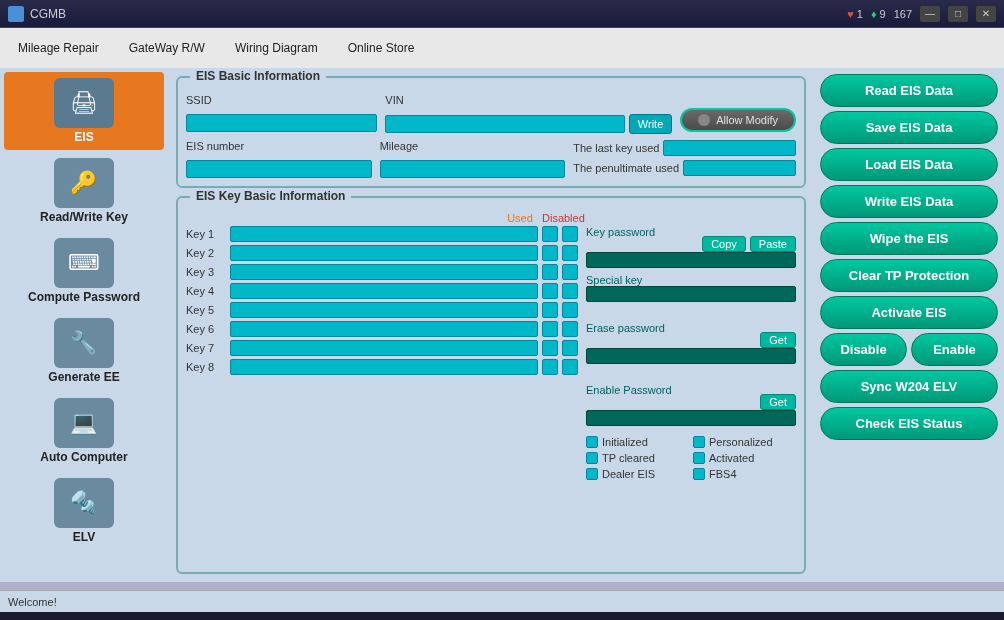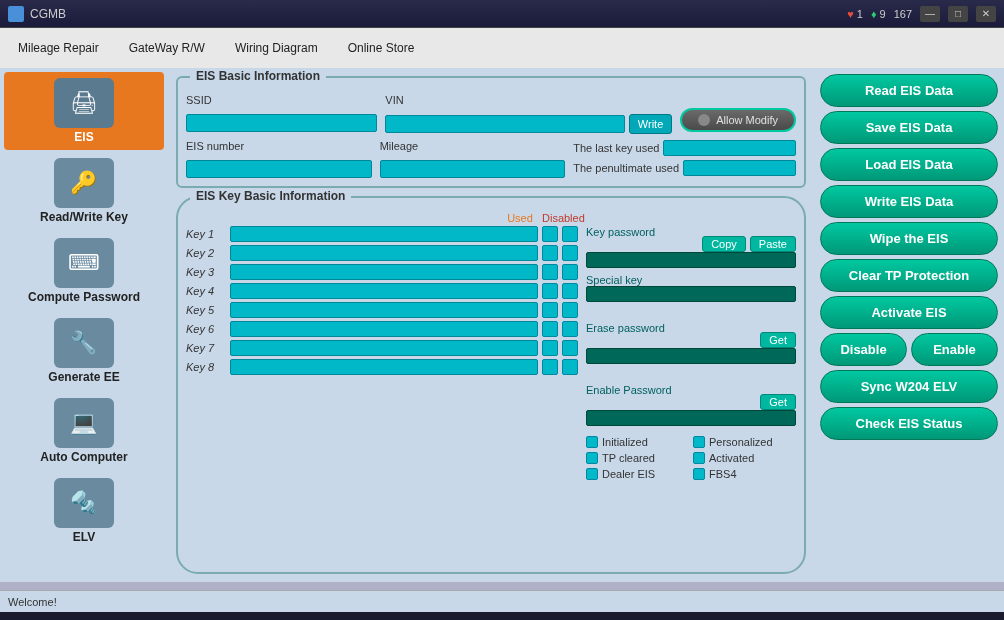--- a/index.html
+++ b/index.html
@@ -256,21 +256,20 @@
       gap: 8px;
     }
     .key-table {
       flex: 1;
     }
     .key-row {
       display: flex;
       align-items: center;
       gap: 4px;
       margin-bottom: 3px;
-      font-style: italic;
     }
     .key-label {
       width: 40px;
       color: #333;
       font-size: 11px;
     }
     .key-bar {
       flex: 1;
       height: 16px;
       background: #00b8c8;
@@ -471,21 +470,21 @@
             <div style="flex:1; height:16px; background:#00b8c8; border:1px solid #008898; border-radius:2px;"></div>
           </div>
           <div style="display:flex; align-items:center; gap:4px;">
             <span class="field-label" style="white-space:nowrap;">The penultimate used</span>
             <div style="flex:1; height:16px; background:#00b8c8; border:1px solid #008898; border-radius:2px;"></div>
           </div>
         </div>
       </div>
     </div>
 
-    <div class="section-box" style="flex:1;border-radius:22px;">
+    <div class="section-box" style="flex:1;">
       <span class="section-title">EIS Key Basic Information</span>
       <div class="key-info-layout" style="margin-top:6px;">
 
         <div class="key-table">
           <div style="display:flex; align-items:center; margin-bottom:2px; padding-left:44px; gap:4px;">
             <div style="flex:1;"></div>
             <span class="col-label used-label" style="width:36px; text-align:center;">Used</span>
             <span class="col-label disabled-label" style="width:36px; text-align:center;">Disabled</span>
           </div>
 

